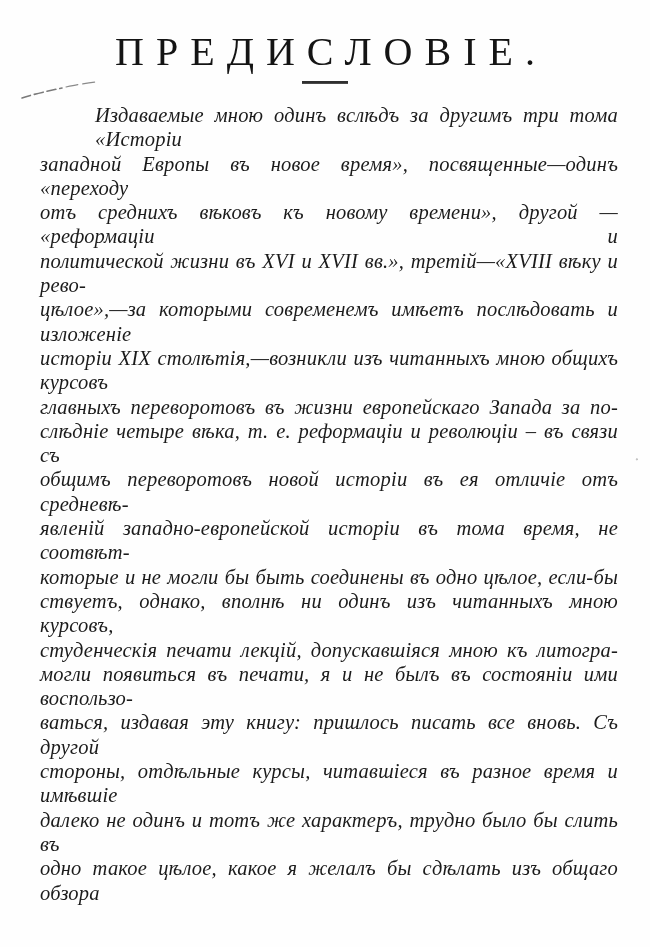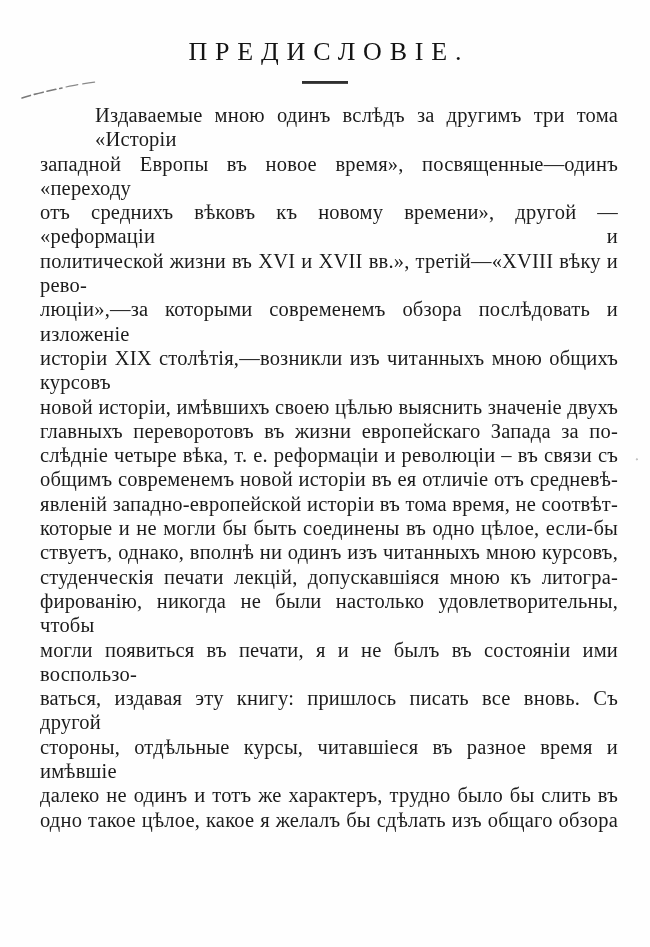--- a/index.html
+++ b/index.html
@@ -34,21 +34,21 @@
     width: 5px;
     height: 7px;
     color: #6a6a6a;
     font-size: 9px;
     line-height: 7px;
     transform: rotate(-18deg);
   }
   h1.title {
     margin: 0;
     text-align: center;
-    font-size: 26px;
+    font-size: 40px;
     font-weight: normal;
     line-height: 32px;
     letter-spacing: 0.30em;
     padding-left: 0.30em; 
     color: #141414;
   }
   .divider {
     width: 46px;
     height: 3px;
     margin: 13px auto 0 auto;
@@ -62,20 +62,21 @@
     font-size: 20.5px;
     line-height: 24.3px;
     color: #1b1b1b;
   }
   .line {
     text-align: justify;
     text-align-last: justify;
     -moz-text-align-last: justify;
     white-space: normal;
     letter-spacing: 0.2px;
+    font-style: italic;
   }
   .line.indent {
     padding-left: 55px;
   }
 </style>
 </head>
 <body>
 
 <div class="page">
 
@@ -88,31 +89,29 @@
 
   <h1 class="title">ПРЕДИСЛОВІЕ.</h1>
 
   <div class="divider"></div>
 
   <div class="body" id="lines-container">
       <div class="line indent">Издаваемые мною одинъ вслѣдъ за другимъ три тома «Исторіи</div>
       <div class="line">западной Европы въ новое время», посвященные—одинъ «переходу</div>
       <div class="line">отъ среднихъ вѣковъ къ новому времени», другой — «реформаціи и</div>
       <div class="line">политической жизни въ XVI и XVII вв.», третій—«XVIII вѣку и рево-</div>
-      <div class="line">люціи»,—за которыми современемъ обзора послѣдовать и изложеніе</div>
+      <div class="line">цѣлое»,—за которыми современемъ имѣетъ послѣдовать и изложеніе</div>
       <div class="line">исторіи XIX столѣтія,—возникли изъ читанныхъ мною общихъ курсовъ</div>
-      <div class="line">новой исторіи, имѣвшихъ своею цѣлью выяснить значеніе двухъ</div>
       <div class="line">главныхъ переворотовъ въ жизни европейскаго Запада за по-</div>
       <div class="line">слѣдніе четыре вѣка, т. е. реформаціи и революціи – въ связи съ</div>
-      <div class="line">общимъ современемъ новой исторіи въ ея отличіе отъ средневѣ-</div>
+      <div class="line">общимъ переворотовъ новой исторіи въ ея отличіе отъ средневѣ-</div>
       <div class="line">явленій западно-европейской исторіи въ тома время, не соотвѣт-</div>
       <div class="line">которые и не могли бы быть соединены въ одно цѣлое, если-бы</div>
       <div class="line">ствуетъ, однако, вполнѣ ни одинъ изъ читанныхъ мною курсовъ,</div>
       <div class="line">студенческія печати лекцій, допускавшіяся мною къ литогра-</div>
-      <div class="line">фированію, никогда не были настолько удовлетворительны, чтобы</div>
       <div class="line">могли появиться въ печати, я и не былъ въ состояніи ими воспользо-</div>
       <div class="line">ваться, издавая эту книгу: пришлось писать все вновь. Съ другой</div>
       <div class="line">стороны, отдѣльные курсы, читавшіеся въ разное время и имѣвшіе</div>
       <div class="line">далеко не одинъ и тотъ же характеръ, трудно было бы слить въ</div>
       <div class="line">одно такое цѣлое, какое я желалъ бы сдѣлать изъ общаго обзора</div>
     </div>
 
 </div>
 
 </body></html>

